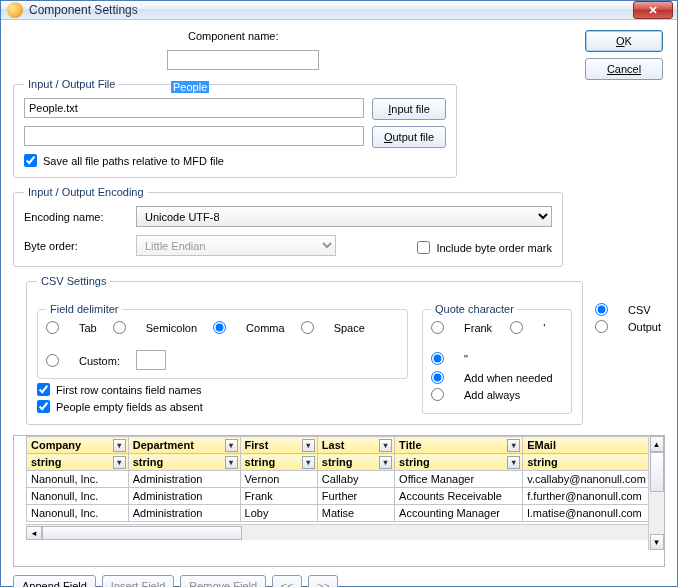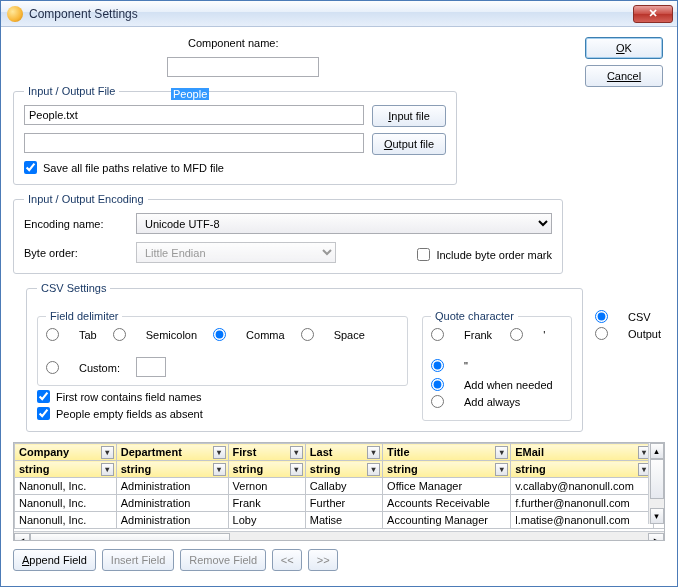--- a/index.html
+++ b/index.html
@@ -28,21 +28,21 @@
   .cb input { width:13px; height:13px; }
   select { height: 21px; border: 1px solid #abadb3; background: linear-gradient(#fdfdfd,#ededf1); font: inherit; padding: 1px 4px; }
   select[disabled] { color:#6d6d6d; }
   .csv-area { display:flex; gap: 12px; align-items:flex-start;padding-left:13px; }
   .csv-right { width: 70px; padding-top: 36px; }
   .inner-fs { border:1px solid #d2d6dc; border-radius:3px; padding:6px 8px 8px 8px; }
   .radio-row { display:flex; align-items:center; gap: 16px; flex-wrap: wrap; }
   .radio-row label, .radio-col label { display:flex; align-items:flex-end; gap:20px; }
   .radio-col label { margin-bottom: 4px; display:flex; }
   .custom-box { width: 30px; height: 20px; border:1px solid #abadb3; background:#fff; }
-  .grid-wrap { margin-top: 10px; border:1px solid #b5b9bf; height: 99px; overflow:hidden; position:relative; }
+  .grid-wrap { margin-top: 10px; border:1px solid #b5b9bf; height: 132px; overflow:hidden; position:relative;padding-left:12px; }
   .grid-scroll { overflow: hidden; height: 88px; }
   table { border-collapse: collapse; width: 660px; table-layout: fixed; }
   th, td { border: 1px solid #c2c6cc; padding: 1px 4px; height: 17px; font-size: 11px; text-align:left; white-space:nowrap; overflow:hidden; }
   thead th { background: linear-gradient(#fff9d6,#fff09a); font-weight: bold; position:relative; }
   tr.type-row td { background: linear-gradient(#fff9d6,#fff09a); font-weight: bold; position:relative; }
   .dd { position:absolute; right:2px; top:2px; width:13px; height:13px; border:1px solid #a0a4ab; background:linear-gradient(#fdfdfd,#e3e6ec); display:flex; align-items:center; justify-content:center; font-size:8px; color:#333; }
   .hscroll { height:16px; background:#efefef; border-top:1px solid #c9cdd3; display:flex; align-items:center; }
   .hscroll .arrow { width:16px; height:14px; border:1px solid #b5b9bf; background:linear-gradient(#fdfdfd,#e3e6ec); display:flex; align-items:center; justify-content:center; font-size:9px; }
   .hscroll .track { flex:1; height:14px; position:relative; background:#efefef; }
   .hscroll .thumb { position:absolute; left:0; top:0; height:14px; width:200px; border:1px solid #b5b9bf; background:linear-gradient(#fdfdfd,#e6e9ef); }

